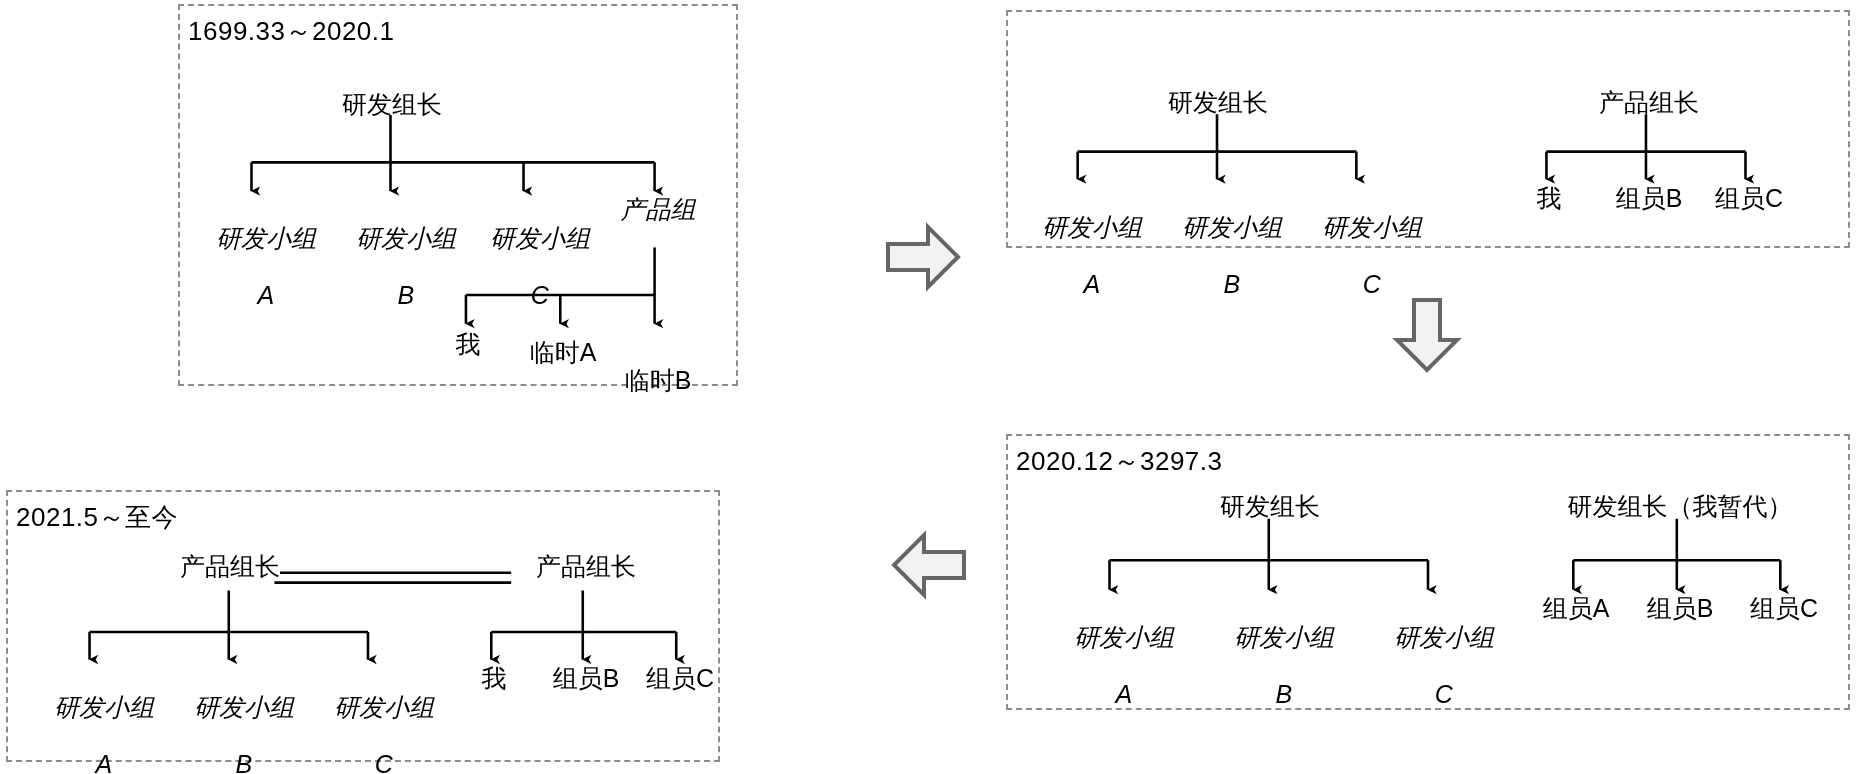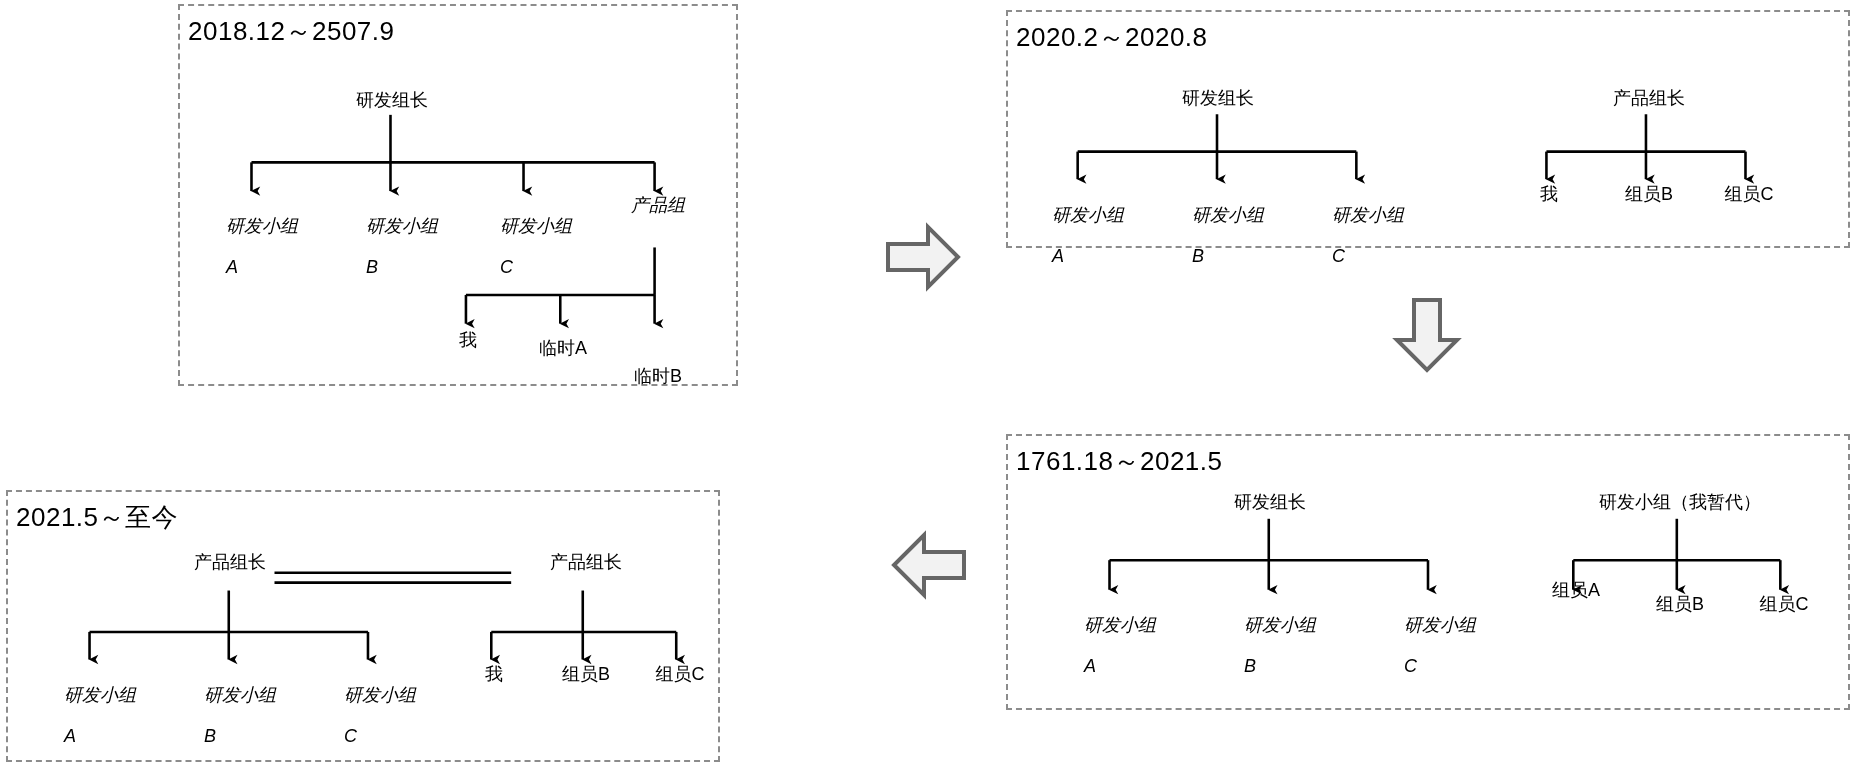--- a/index.html
+++ b/index.html
@@ -19,41 +19,41 @@
   }
   .panel-title{
     position:absolute;
     left:8px; top:8px;
     font-size:26px;
     letter-spacing:0.5px;
     white-space:nowrap;
   }
   .node{
     position:absolute;
-    font-size:18px;
+    font-size:25px;
     line-height:1.12;
-    text-align:left;
+    text-align:center;
     white-space:pre;
     transform:translateX(-50%);
   }
   .node.two-line{line-height:1.15;font-style:italic;}
   svg.wires{
     position:absolute;left:0;top:0;
     width:100%;height:100%;
     overflow:visible;
     pointer-events:none;
   }
   .blockarrow{position:absolute;}
   .blockarrow svg{display:block;}
 </style>
 </head>
 <body>
 
 <div class="panel" style="left:178px;top:4px;width:560px;height:382px;">
-  <div class="panel-title">2018.12～2507.9</div>
+  <div class="panel-title">1699.33～2020.1</div>
 
   <svg class="wires" viewBox="0 0 560 382" preserveAspectRatio="none">
     <defs>
       <marker id="ah1" markerWidth="11" markerHeight="11" refX="5.5" refY="9.4" orient="auto" markerUnits="userSpaceOnUse">
         <path d="M0.8,0.6 L5.5,10 L10.2,0.6 L5.5,3.2 Z" fill="#000"></path>
       </marker>
     </defs>
     <g stroke="#000" stroke-width="2.6" fill="none">
 
       <path d="M212,110 L212,158"></path>
@@ -88,21 +88,20 @@
     <span>C</span>
   </div>
   <div class="node" style="left:478px;top:189px;font-style:italic;">产品组</div>
 
   <div class="node" style="left:288px;top:324px;">我</div>
   <div class="node" style="left:383px;top:324px;margin-top:8px;">临时A</div>
   <div class="node" style="left:478px;top:324px;margin-top:36px;">临时B</div>
 </div>
 
 <div class="panel" style="left:1006px;top:10px;width:844px;height:238px;">
-  <div class="panel-title">2020.2～2020.8</div>
 
   <svg class="wires" viewBox="0 0 844 238" preserveAspectRatio="none">
     <defs>
       <marker id="ah2" markerWidth="11" markerHeight="11" refX="5.5" refY="9.4" orient="auto" markerUnits="userSpaceOnUse">
         <path d="M0.8,0.6 L5.5,10 L10.2,0.6 L5.5,3.2 Z" fill="#000"></path>
       </marker>
     </defs>
     <g stroke="#000" stroke-width="2.6" fill="none">
 
       <path d="M210,104 L210,142"></path>
@@ -133,21 +132,21 @@
     <span>C</span>
   </div>
 
   <div class="node" style="left:641px;top:76px;">产品组长</div>
   <div class="node" style="left:541px;top:172px;">我</div>
   <div class="node" style="left:641px;top:172px;">组员B</div>
   <div class="node" style="left:741px;top:172px;">组员C</div>
 </div>
 
 <div class="panel" style="left:1006px;top:434px;width:844px;height:276px;">
-  <div class="panel-title">1761.18～2021.5</div>
+  <div class="panel-title">2020.12～3297.3</div>
 
   <svg class="wires" viewBox="0 0 844 276" preserveAspectRatio="none">
     <defs>
       <marker id="ah3" markerWidth="11" markerHeight="11" refX="5.5" refY="9.4" orient="auto" markerUnits="userSpaceOnUse">
         <path d="M0.8,0.6 L5.5,10 L10.2,0.6 L5.5,3.2 Z" fill="#000"></path>
       </marker>
     </defs>
     <g stroke="#000" stroke-width="2.6" fill="none">
 
       <path d="M262,84 L262,126"></path>
@@ -171,22 +170,22 @@
   </div>
   <div class="node two-line" style="left:262px;top:158px;">
     <span>研发小组</span><br>
     <span>B</span>
   </div>
   <div class="node two-line" style="left:422px;top:158px;">
     <span>研发小组</span><br>
     <span>C</span>
   </div>
 
-  <div class="node" style="left:672px;top:56px;">研发小组（我暂代）</div>
-  <div class="node" style="left:568px;top:144px;">组员A</div>
+  <div class="node" style="left:672px;top:56px;">研发组长（我暂代）</div>
+  <div class="node" style="left:568px;top:158px;">组员A</div>
   <div class="node" style="left:672px;top:158px;">组员B</div>
   <div class="node" style="left:776px;top:158px;">组员C</div>
 </div>
 
 <div class="panel" style="left:6px;top:490px;width:714px;height:272px;">
   <div class="panel-title">2021.5～至今</div>
 
   <svg class="wires" viewBox="0 0 714 272" preserveAspectRatio="none">
     <defs>
       <marker id="ah4" markerWidth="11" markerHeight="11" refX="5.5" refY="9.4" orient="auto" markerUnits="userSpaceOnUse">

